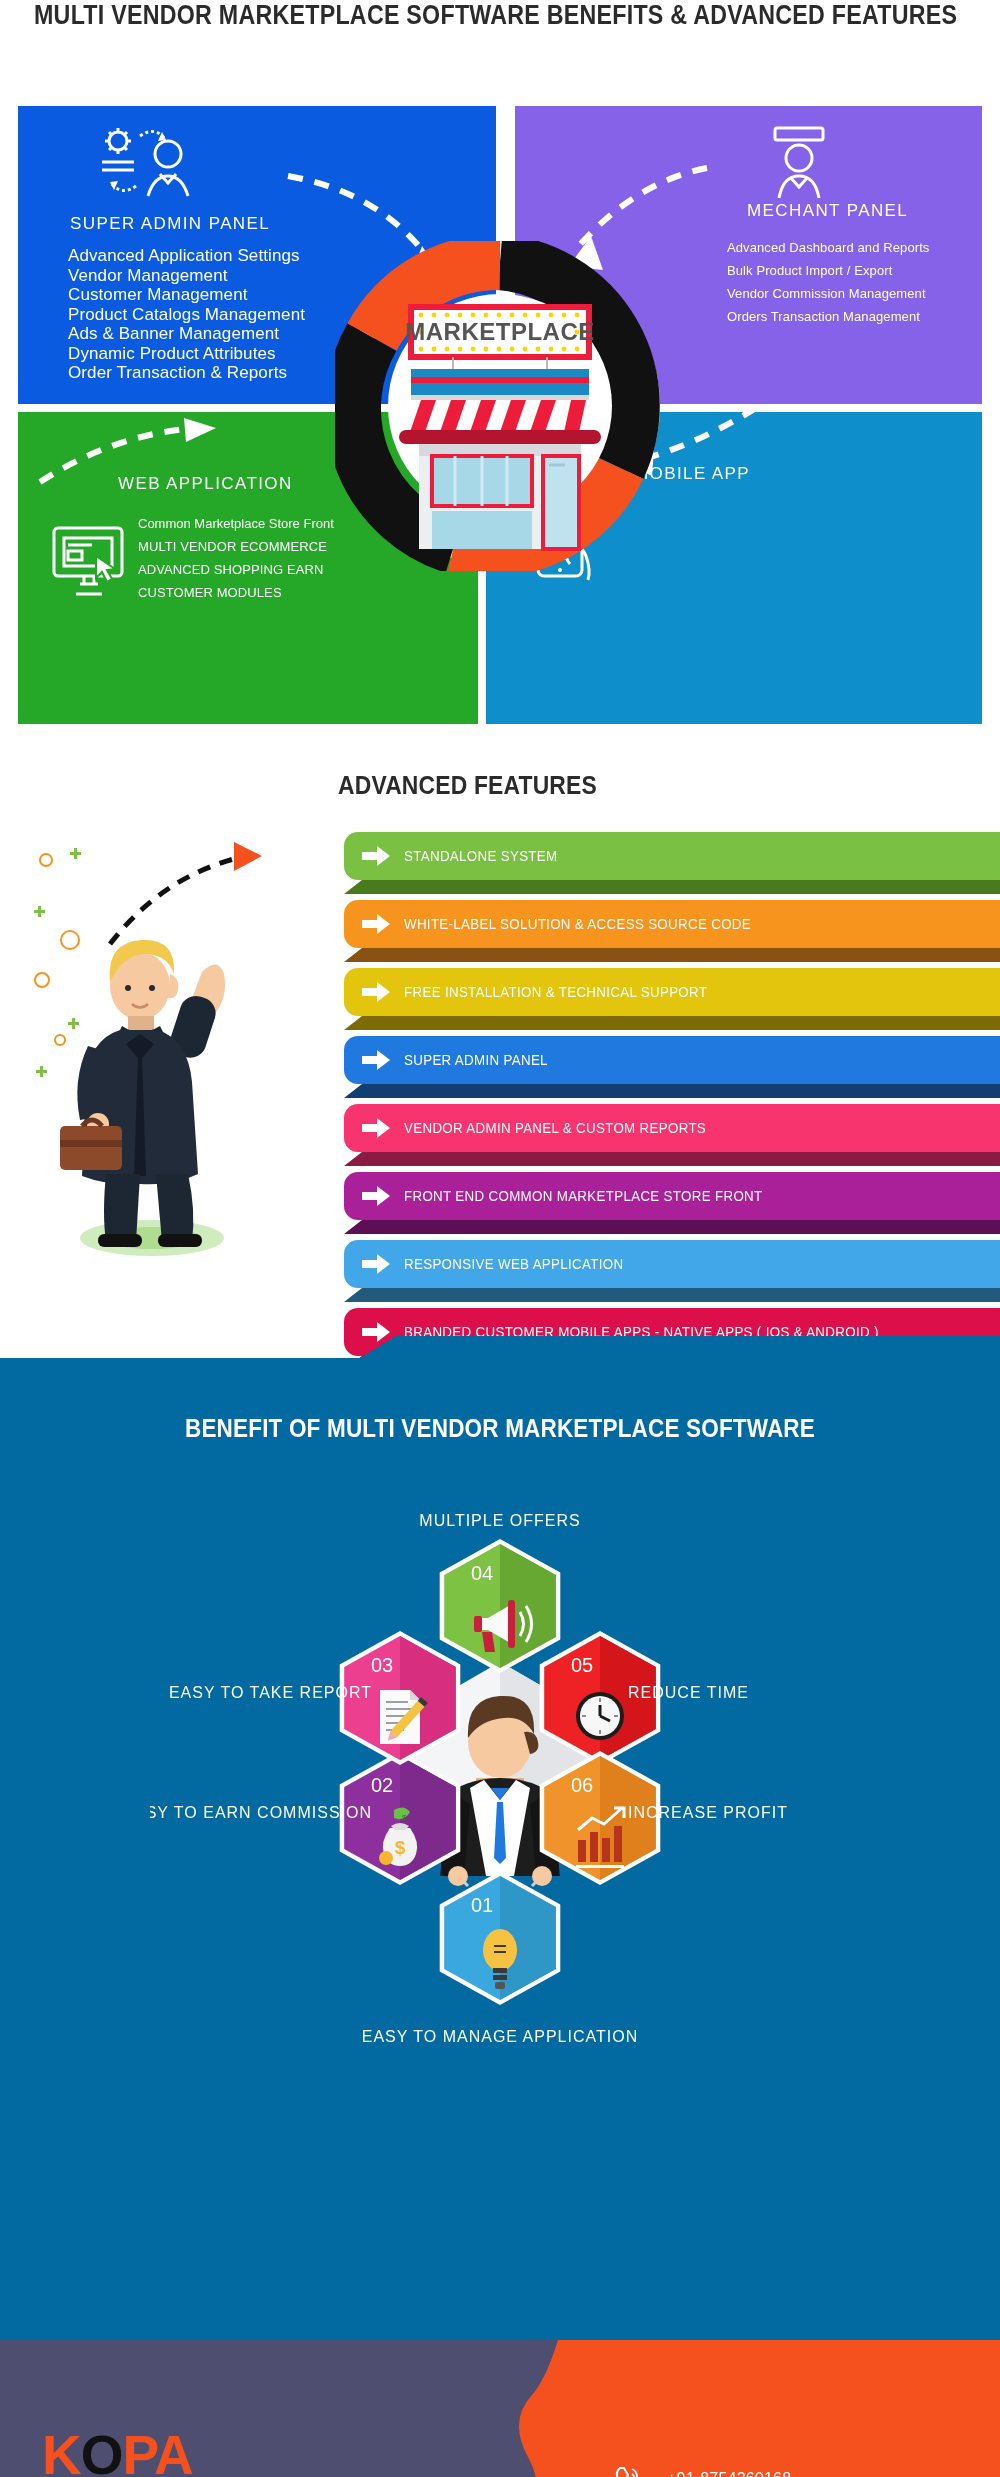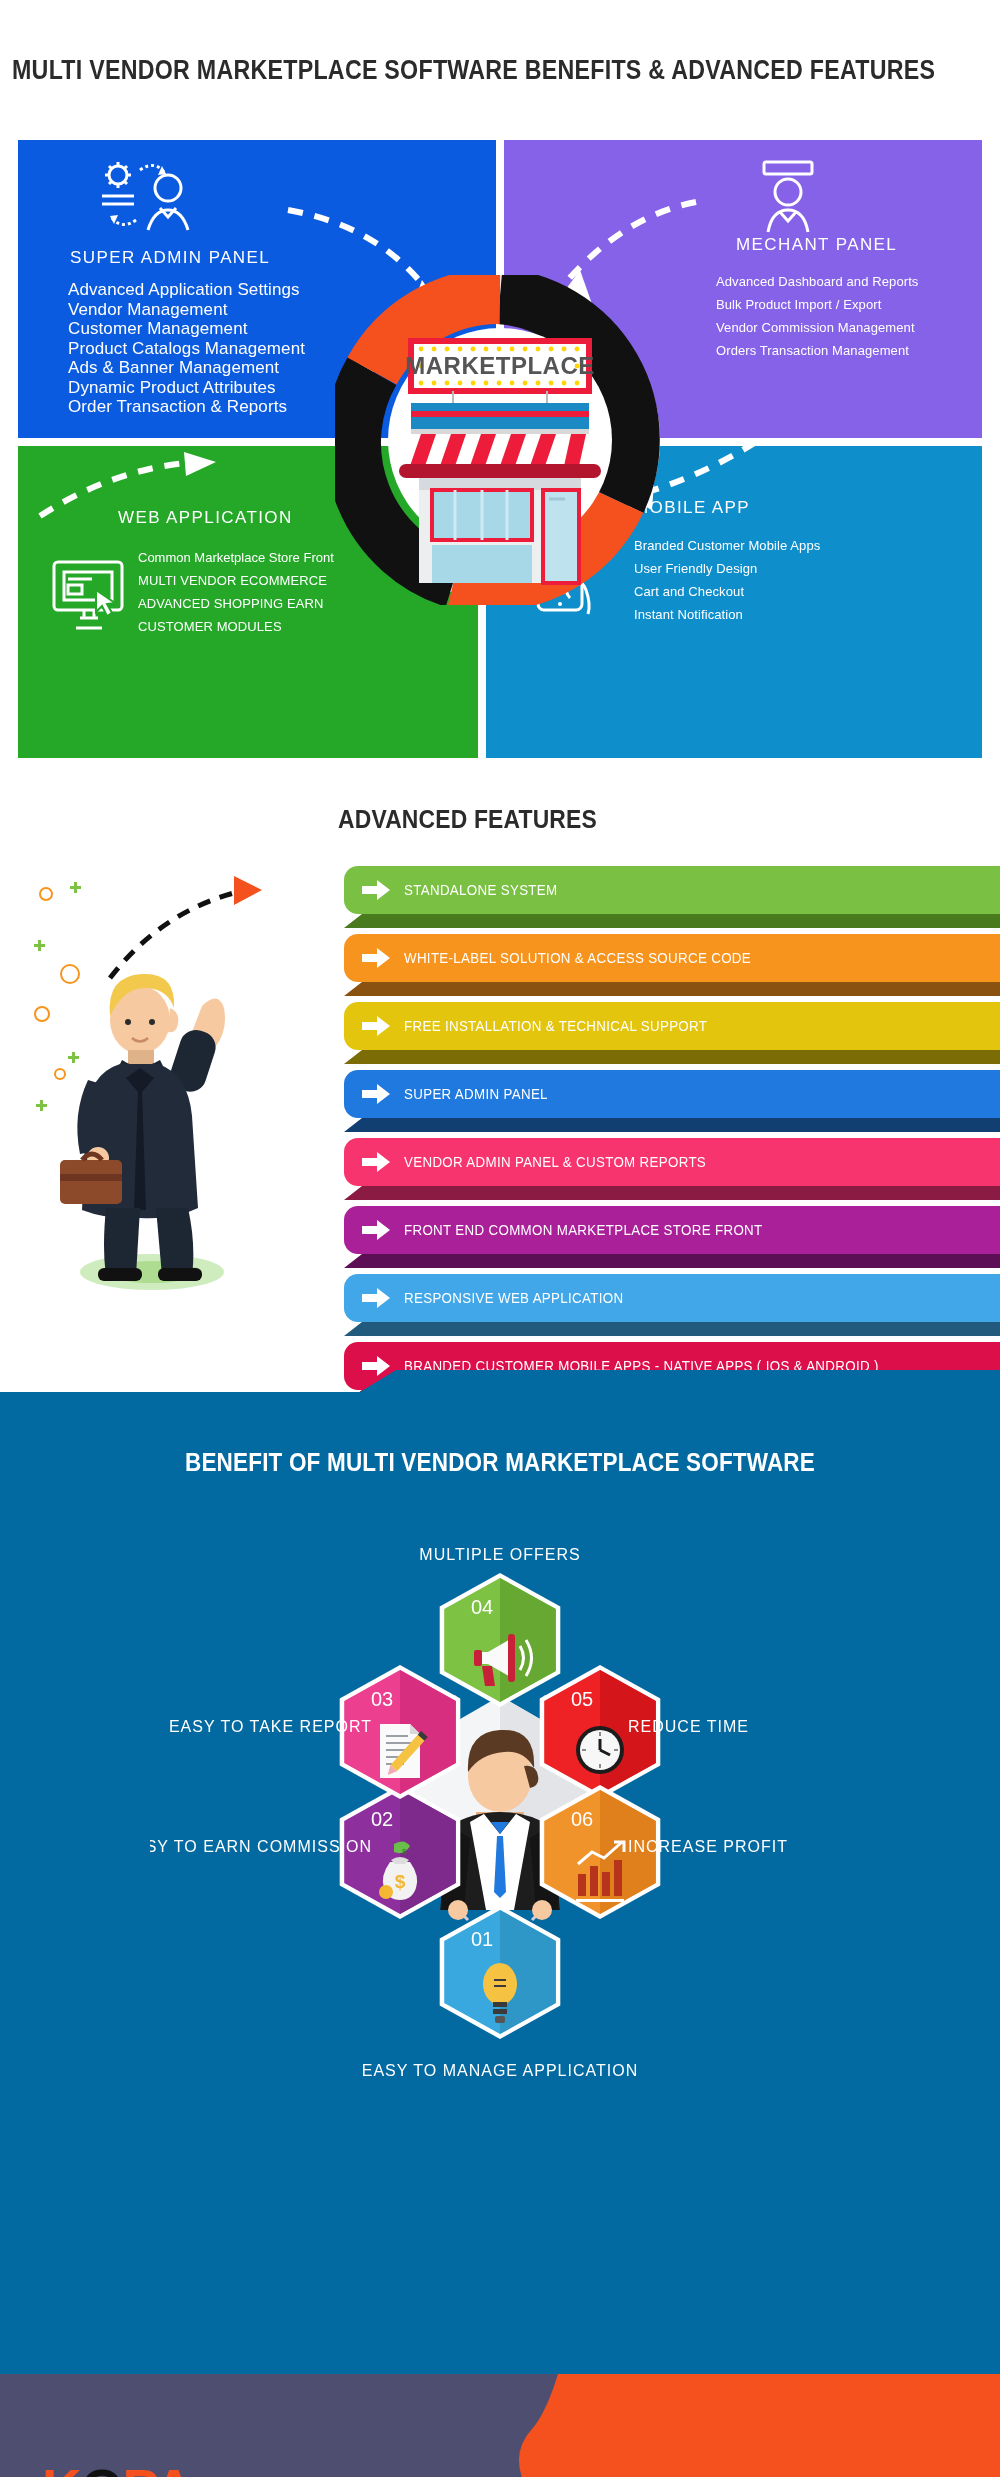--- a/index.html
+++ b/index.html
@@ -7,44 +7,44 @@
     width: 1000px; height: 2477px;
     font-family: "Liberation Sans", sans-serif;
     background: #ffffff;
     overflow: hidden;
     position: relative;
   }
   .cond { font-family: "Liberation Sans Narrow", "Liberation Sans", sans-serif; }
 
   
   .header {
-    height: 140px;
-    display: flex; align-items: center;
-    padding-left: 12px;
+    height: 106px;
+    display: flex; align-items: flex-start;
+    padding-left: 34px;
   }
   .header h1 {
     font-size: 27px; font-weight: bold;
     color: #2b2b2b; letter-spacing: 0.3px;
     transform: scaleX(0.86); transform-origin: left center;
     white-space: nowrap;
   }
 
   
   .quad-wrap {
     position: relative;
     margin: 0 18px;
     height: 618px;
     overflow: hidden;
   }
   .quad {
     position: absolute;
     overflow: hidden;
   }
   .q-blue   { left:0;   top:0;   width:478px; height:298px; background:#0a5be0; }
-  .q-purple { left:486px; top:0; width:478px; height:298px; background:#8562e8; }
+  .q-purple { left:497px; top:0; width:478px; height:298px; background:#8562e8; }
   .q-green  { left:0;   top:306px; width:460px; height:348px; background:#25a828; }
   .q-cyan   { left:468px; top:306px; width:496px; height:312px; background:#0f8ecc; }
 
   .q-title {
     color:#fff; font-size:17px; letter-spacing:1.4px;
     font-weight:400; white-space:nowrap;
   }
   .q-list { list-style:none; }
   .q-list li {
     color:#fff; font-size:17px; line-height:19.5px;
@@ -260,26 +260,20 @@
             <rect x="33" y="40" width="9" height="8" rx="1"></rect>
           <rect x="11" y="52" width="9" height="8" rx="1"></rect>
             <rect x="22" y="52" width="9" height="8" rx="1"></rect>
           <circle cx="26" cy="70" r="2"></circle>
         </g>
         <path d="M34 50 q14 -6 18 6 q5 14 2 24" stroke-width="3"></path>
         <path d="M34 50 q-4 8 2 14" stroke-width="3"></path>
       </svg>
     </div>
     <div class="q-title cyan-title">MOBILE APP</div>
-    <ul class="q-list wide cyan-list">
-      <li>Branded Customer Mobile Apps</li>
-      <li>User Friendly Design</li>
-      <li>Cart and Checkout</li>
-      <li>Instant Notification</li>
-    </ul>
     <svg style="position:absolute;left:120px;top:-8px" width="180" height="120">
       <path d="M150 4 Q92 40 34 56" stroke="#fff" stroke-width="6" fill="none" stroke-dasharray="15 12"></path>
       <path d="M48 44 l-30 14 l28 14 z" fill="#fff"></path>
     </svg>
   </div>
 
   <div class="donut-area">
     <svg width="330" height="330" viewBox="0 0 330 330">
       <circle cx="165" cy="165" r="152" fill="none" stroke="#fff" stroke-width="16"></circle>
       <g fill="none" stroke-width="56">

